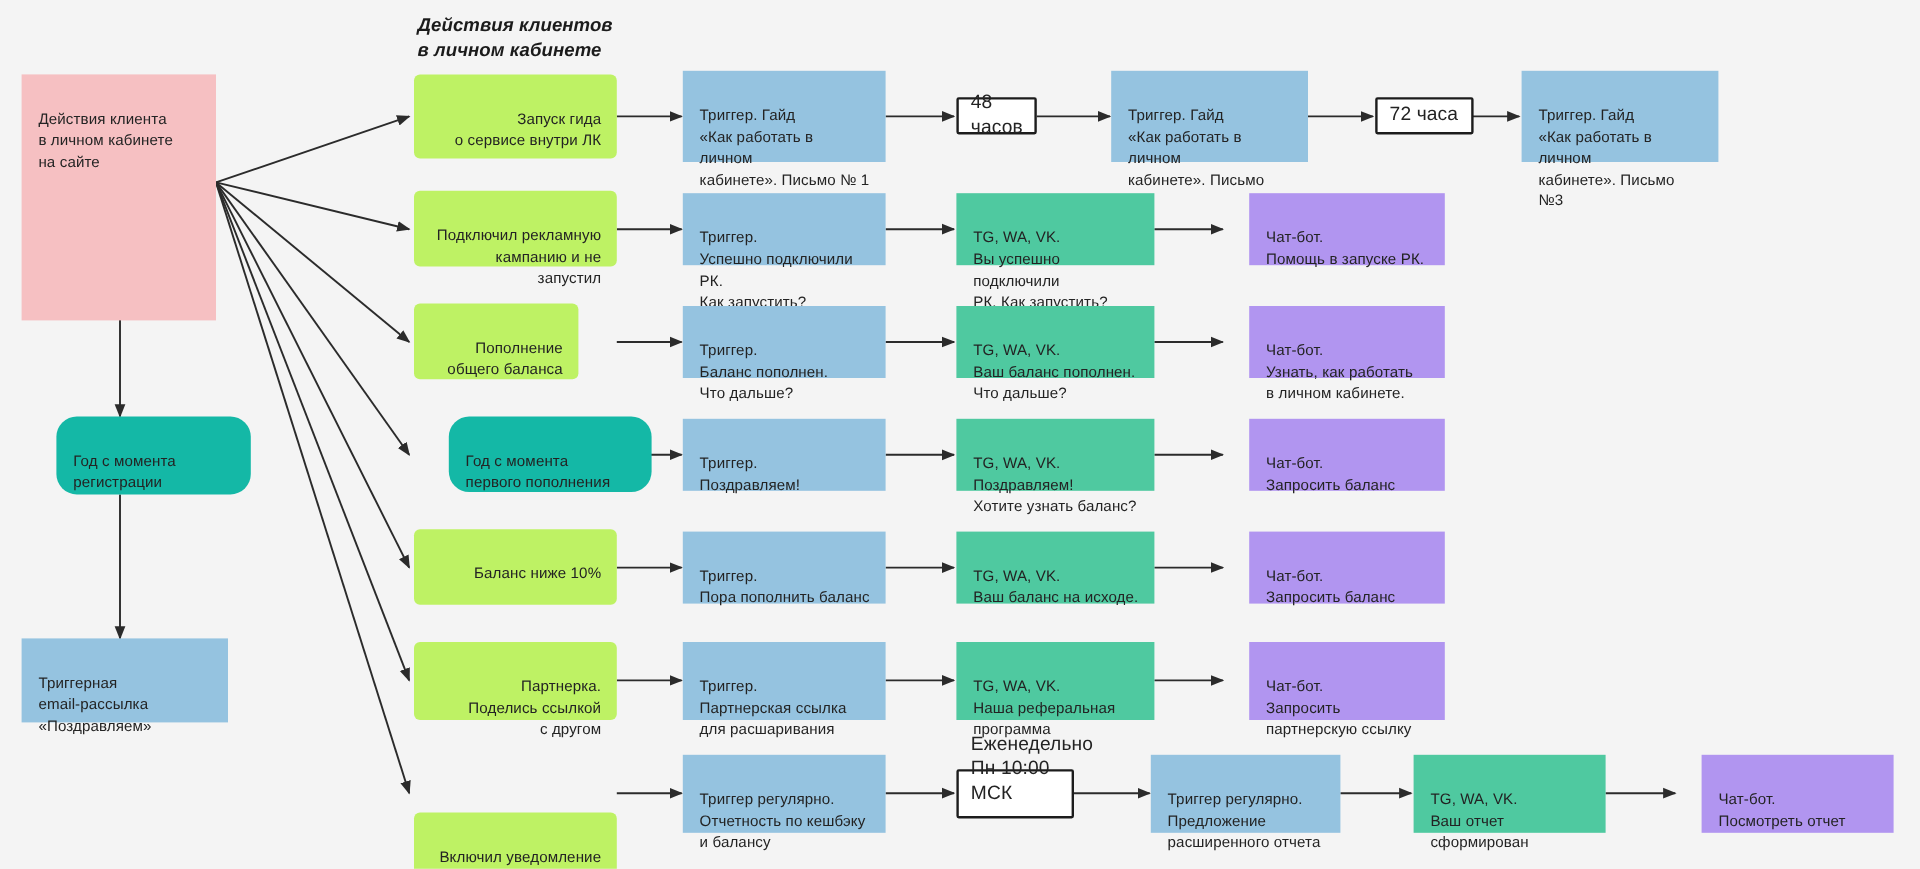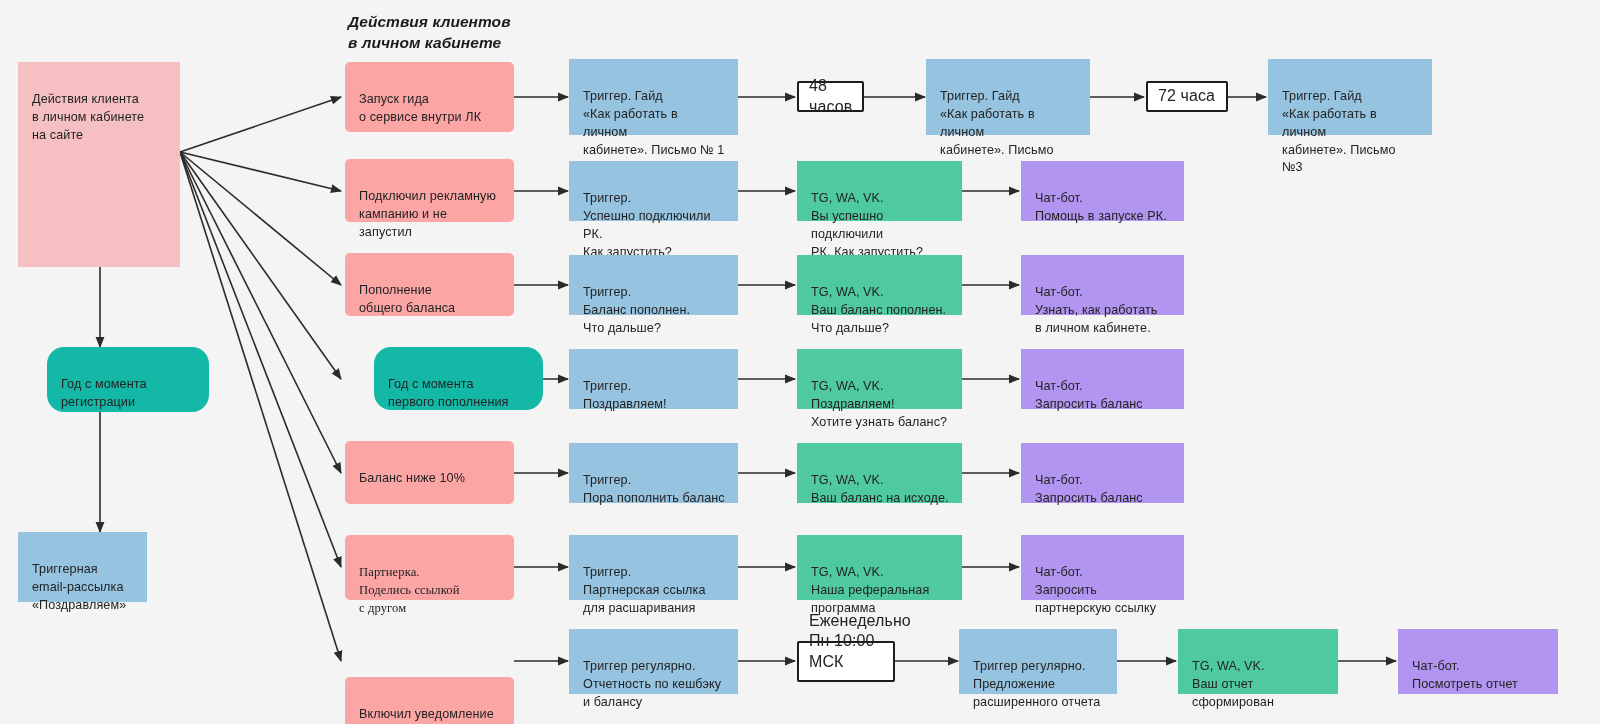--- a/index.html
+++ b/index.html
@@ -20,23 +20,23 @@
     line-height: 1.42;
     color: #232323;
     white-space: pre-line;
     letter-spacing: .1px;
   }
   .node span { display: block; }
 
   .n-pink   { background: #f6c0c2; }
   .n-green  { background: #14b8a6; border-radius: 17px; margin-left: 29px; }
   .n-blue   { background: #95c3e0; }
-  .n-yellow { background: #fca5a5; border-radius: 5px; }
+  .n-yellow { background: #bef264; border-radius: 5px; text-align: right; }
   .n-teal   { background: #4fc9a0; }
-  .n-purple { background: #b195f0; }
+  .n-purple { background: #b195f0; margin-left: 20px; }
   .n-timer  {
     background: #ffffff;
     border: 2px solid #1c1c1c;
     border-radius: 2px;
     padding: 7px 10px;
     font-size: 16px;
     line-height: 1.3;
     display: flex;
     align-items: center;
   }
@@ -115,21 +115,21 @@
 
   <div class="node n-pink" style="left:18px;top:62px;width:162px;height:205px;">
     <span>Действия клиента
 в личном кабинете
 на сайте</span>
   </div>
   <div class="node n-green" style="left:18px;top:347px;width:162px;height:65px;">
     <span>Год с момента
 регистрации</span>
   </div>
-  <div class="node n-blue" style="left:18px;top:532px;width:129px;height:70px;">
+  <div class="node n-blue" style="left:18px;top:532px;width:172px;height:70px;">
     <span>Триггерная
 email-рассылка
 «Поздравляем»</span>
   </div>
 
   <div class="node n-yellow" style="left:345px;top:62px;width:169px;height:70px;">
     <span>Запуск гида
 о сервисе внутри ЛК</span>
   </div>
   <div class="node n-blue" style="left:569px;top:59px;width:169px;height:76px;">
@@ -166,21 +166,21 @@
   <div class="node n-teal" style="left:797px;top:161px;width:165px;height:60px;">
     <span>TG, WA, VK.
 Вы успешно подключили
 РК. Как запустить?</span>
   </div>
   <div class="node n-purple" style="left:1021px;top:161px;width:163px;height:60px;">
     <span>Чат-бот.
 Помощь в запуске РК.</span>
   </div>
 
-  <div class="node n-yellow" style="left:345px;top:253px;width:169px;height:63px;">
+  <div class="node n-yellow" style="left:345px;top:253px;width:137px;height:63px;">
     <span>Пополнение
 общего баланса</span>
   </div>
   <div class="node n-blue" style="left:569px;top:255px;width:169px;height:60px;">
     <span>Триггер.
 Баланс пополнен.
 Что дальше?</span>
   </div>
   <div class="node n-teal" style="left:797px;top:255px;width:165px;height:60px;">
     <span>TG, WA, VK.
@@ -220,21 +220,21 @@
   </div>
   <div class="node n-teal" style="left:797px;top:443px;width:165px;height:60px;">
     <span>TG, WA, VK.
 Ваш баланс на исходе.</span>
   </div>
   <div class="node n-purple" style="left:1021px;top:443px;width:163px;height:60px;">
     <span>Чат-бот.
 Запросить баланс</span>
   </div>
 
-  <div class="node n-yellow" style="left:345px;top:535px;width:169px;height:65px;font-family:Liberation Serif, serif;">
+  <div class="node n-yellow" style="left:345px;top:535px;width:169px;height:65px;">
     <span>Партнерка.
 Поделись ссылкой
 с другом</span>
   </div>
   <div class="node n-blue" style="left:569px;top:535px;width:169px;height:65px;">
     <span>Триггер.
 Партнерская ссылка
 для расшаривания</span>
   </div>
   <div class="node n-teal" style="left:797px;top:535px;width:165px;height:65px;">

